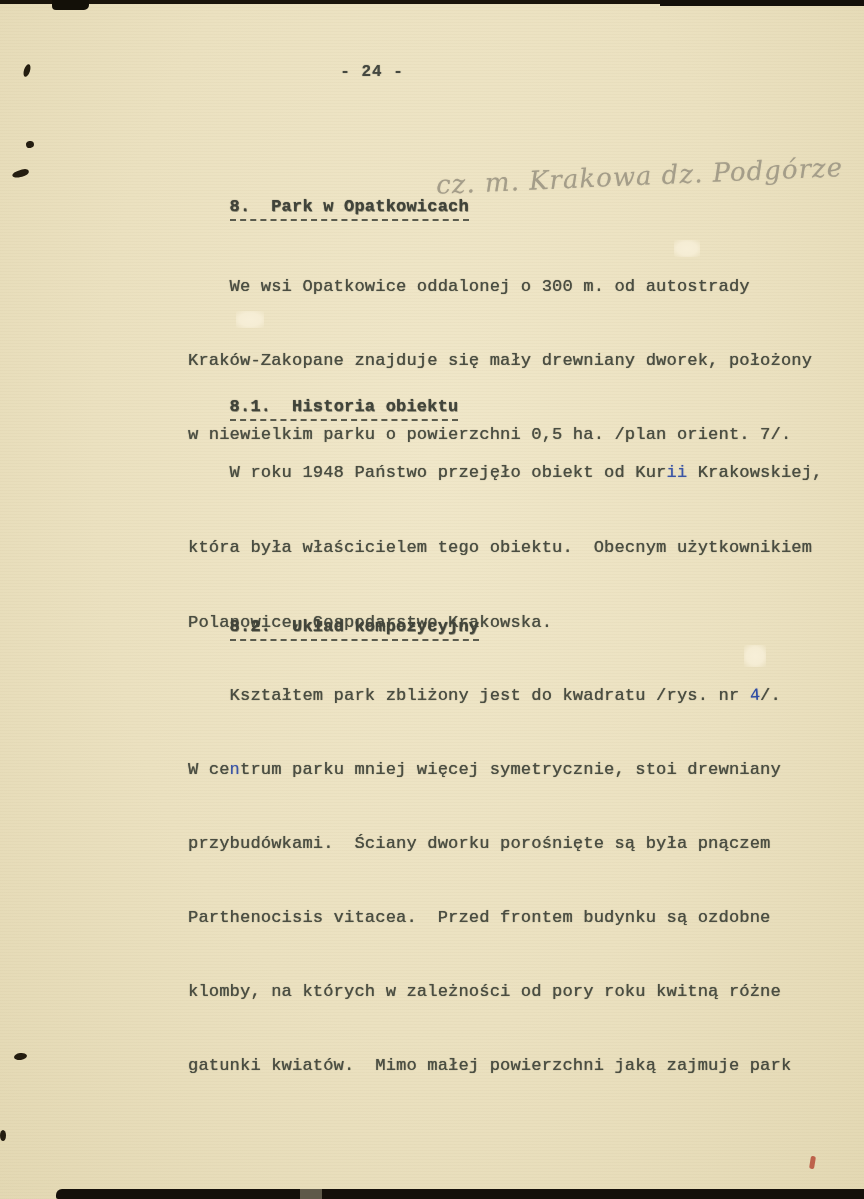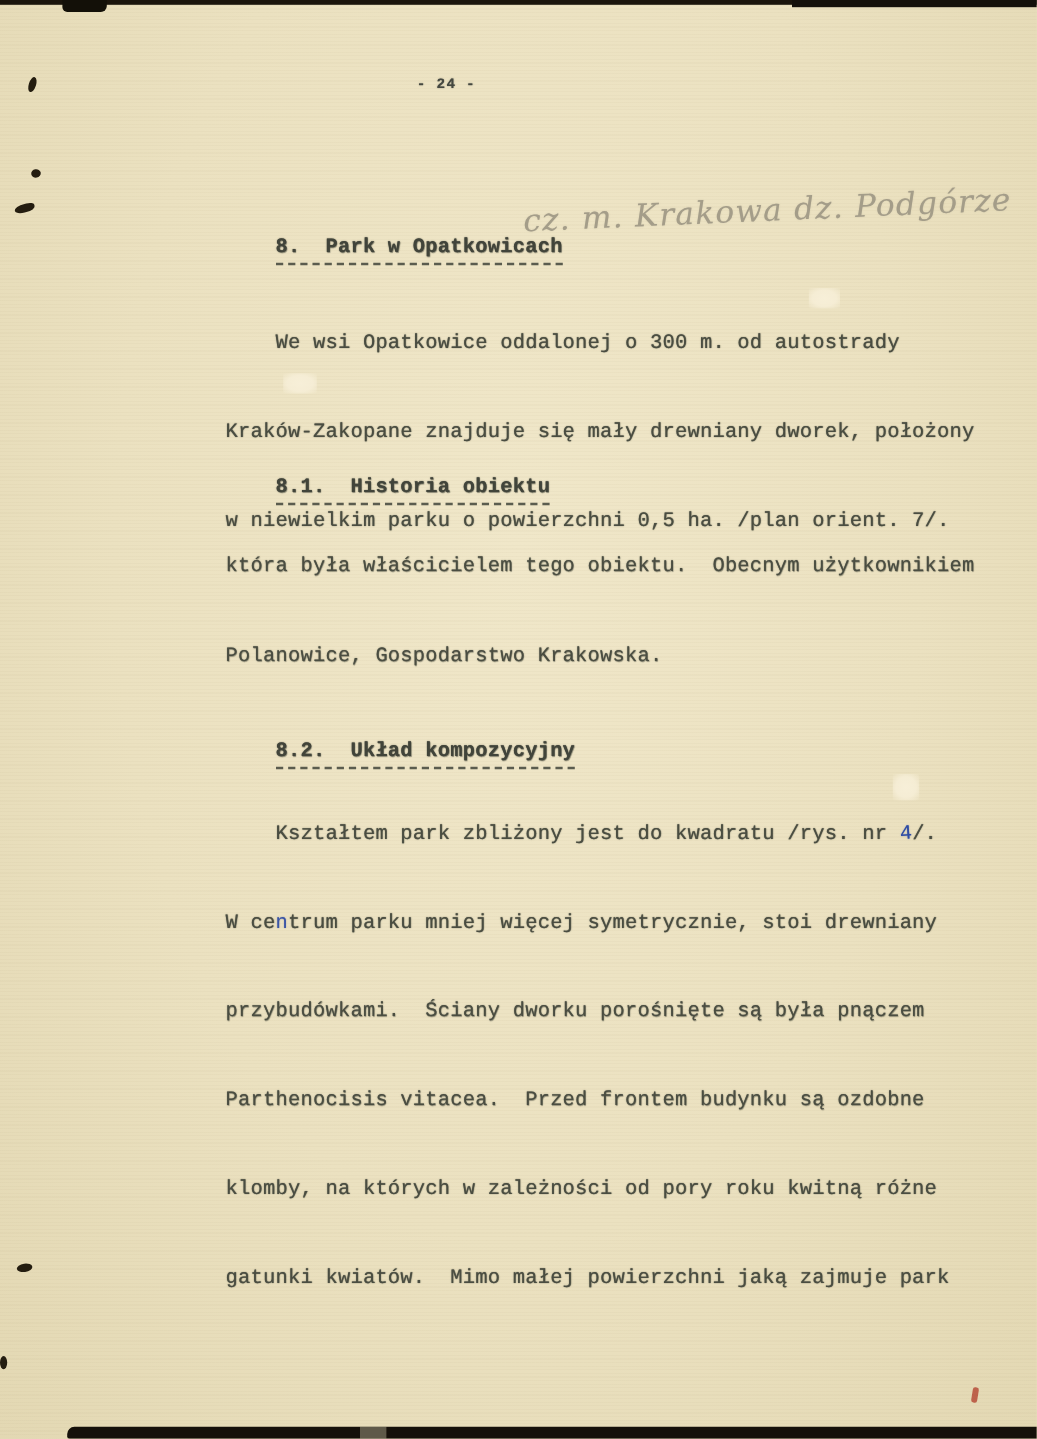--- a/index.html
+++ b/index.html
@@ -42,21 +42,21 @@
   .line{height:36px;line-height:26px;white-space:pre;}
   .p81 .line{height:37px;}
   .heading{
     font-weight:bold;color:#41443a;
     display:inline-block;padding-bottom:3px;
     border-bottom:2px dashed rgba(65,68,58,0.85);
     text-shadow:0 0 1px rgba(65,68,58,0.9), .5px .5px .6px rgba(60,62,50,0.45);
   }
   .page-number{
     position:absolute;left:0;top:63px;width:744px;text-align:center;
-    color:#454840;font-size:12px;font-weight:bold;letter-spacing:1px;
+    color:#454840;font-size:16px;font-weight:bold;letter-spacing:1px;
     text-shadow:0 0 1px rgba(69,72,64,0.8);
   }
   .blue-ink{color:#3b55a5;text-shadow:0 0 1px rgba(59,85,165,0.7);}
   .hand-four{display:inline-block;color:#2f4da4;transform:rotate(-4deg);text-shadow:0 0 1px rgba(47,77,164,0.8);}
   .annotation{
     position:absolute;left:436px;top:162px;width:360px;
     font-family:"DejaVu Serif","Liberation Serif",serif;font-style:italic;
     font-size:26px;color:#a49d89;letter-spacing:1px;
     transform:rotate(-2.5deg);white-space:nowrap;
     text-shadow:0 0 1px rgba(164,157,137,0.5);
@@ -100,20 +100,21 @@
     <div class="line">    We wsi Opatkowice oddalonej o 300 m. od autostrady</div>
     <div class="line">Kraków-Zakopane znajduje się mały drewniany dworek, położony</div>
     <div class="line">w niewielkim parku o powierzchni 0,5 ha. /plan orient. 7/.</div>
   </div>
 
   <div class="tw h81">
     <span class="heading">8.1.  Historia obiektu</span>
   </div>
 
   <div class="tw p81">
+    <div class="line"><span>    W roku 1948 Państwo przejęło obiekt od Kur</span><span class="blue-ink">ii</span><span> Krakowskiej,</span></div>
     <div class="line">która była właścicielem tego obiektu.  Obecnym użytkownikiem</div>
     <div class="line">Polanowice, Gospodarstwo Krakowska.</div>
   </div>
 
   <div class="tw h82">
     <span class="heading">8.2.  Układ kompozycyjny</span>
   </div>
 
   <div class="tw p82">
     <div class="line"><span>    Kształtem park zbliżony jest do kwadratu /rys. nr </span><span class="hand-four">4</span><span>/.</span></div>

